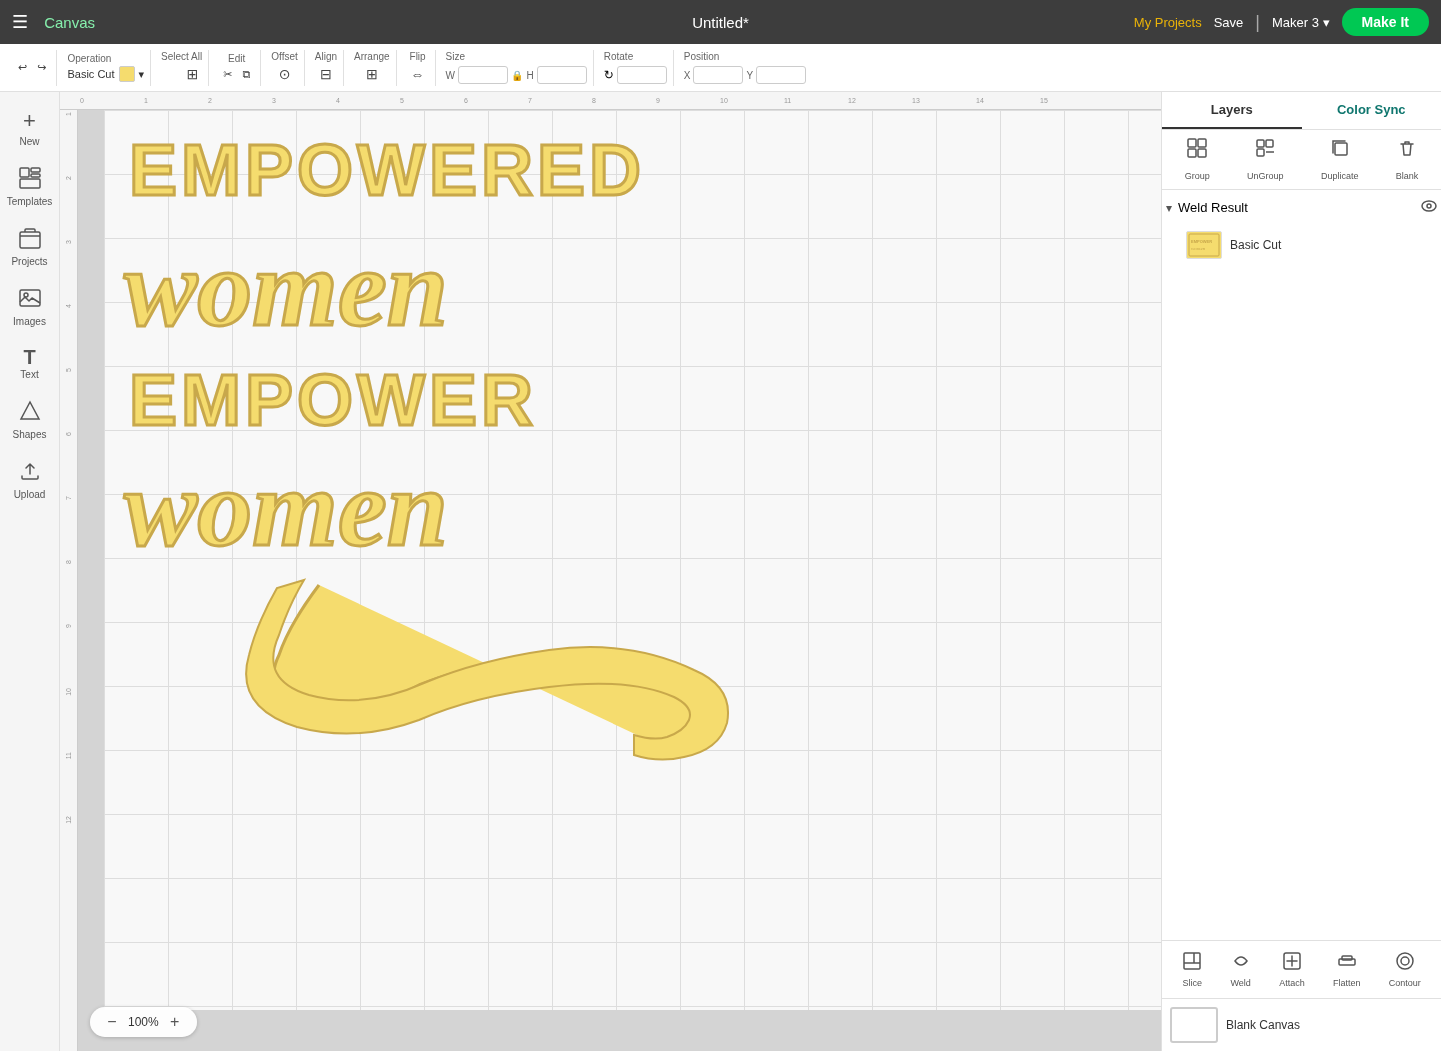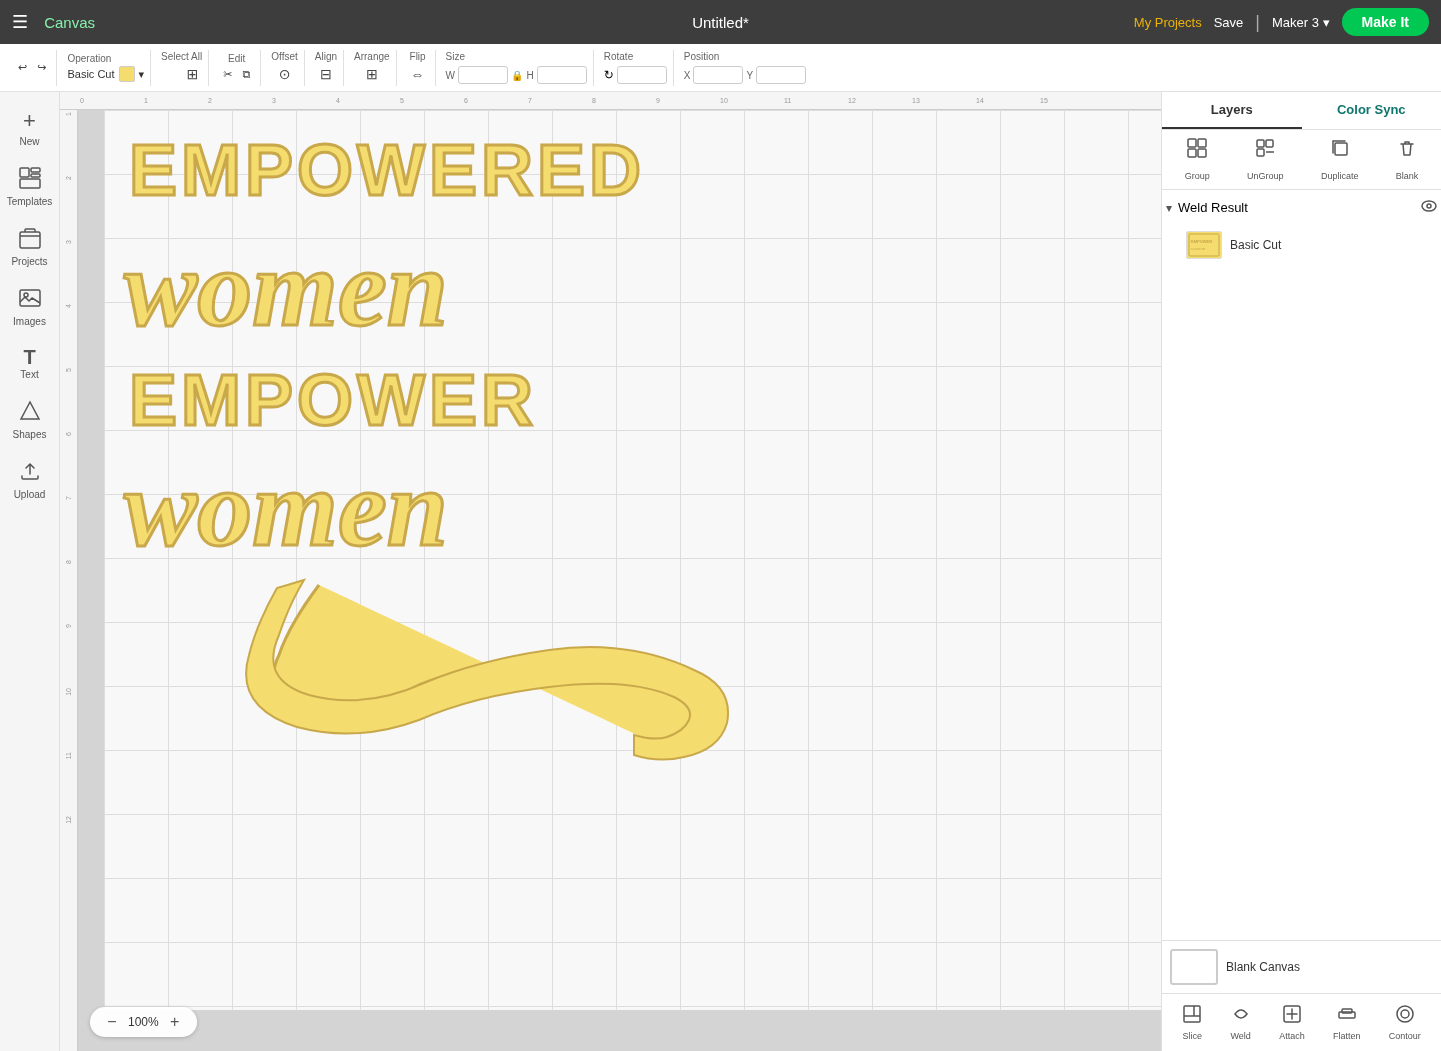--- a/index.html
+++ b/index.html
@@ -424,68 +424,68 @@
               <text x="3" y="10" font-family="Arial" font-size="4" fill="#c8a84b" font-weight="bold">EMPOWER</text>
               <text x="3" y="17" font-family="Georgia" font-style="italic" font-size="5" fill="#c8a84b">women</text>
             </svg>
         </div>
         <span class="layer-name">Basic Cut</span>
       </div>
     </div>
 
     <div style="flex:1;"></div>
 
+    <div id="bottom-tools">
+      <div class="bottom-tool">
+        <span class="icon">
+          <svg width="20" height="20" viewBox="0 0 20 20" fill="none">
+              <rect x="2" y="2" width="16" height="16" rx="1" stroke="#555" stroke-width="1.5" fill="none"></rect>
+              <line x1="2" y1="12" x2="18" y2="12" stroke="#555" stroke-width="1.5"></line>
+              <line x1="12" y1="2" x2="12" y2="12" stroke="#555" stroke-width="1.5"></line>
+            </svg>
+        </span>
+        <span class="label">Slice</span>
+      </div>
+      <div class="bottom-tool">
+        <span class="icon">
+          <svg width="20" height="20" viewBox="0 0 20 20" fill="none">
+              <path d="M4 10 Q10 2 16 10 Q10 18 4 10Z" stroke="#555" stroke-width="1.5" fill="none"></path>
+            </svg>
+        </span>
+        <span class="label">Weld</span>
+      </div>
+      <div class="bottom-tool">
+        <span class="icon">
+          <svg width="20" height="20" viewBox="0 0 20 20" fill="none">
+              <path d="M5 10h10M10 5v10" stroke="#555" stroke-width="1.5" stroke-linecap="round"></path>
+              <rect x="2" y="2" width="16" height="16" rx="2" stroke="#555" stroke-width="1.5" fill="none"></rect>
+            </svg>
+        </span>
+        <span class="label">Attach</span>
+      </div>
+      <div class="bottom-tool">
+        <span class="icon">
+          <svg width="20" height="20" viewBox="0 0 20 20" fill="none">
+              <rect x="2" y="8" width="16" height="6" rx="1" stroke="#555" stroke-width="1.5" fill="none"></rect>
+              <rect x="5" y="5" width="10" height="4" rx="1" stroke="#555" stroke-width="1.5" fill="none"></rect>
+            </svg>
+        </span>
+        <span class="label">Flatten</span>
+      </div>
+      <div class="bottom-tool">
+        <span class="icon">
+          <svg width="20" height="20" viewBox="0 0 20 20" fill="none">
+              <circle cx="10" cy="10" r="8" stroke="#555" stroke-width="1.5" fill="none"></circle>
+              <circle cx="10" cy="10" r="4" stroke="#555" stroke-width="1.5" fill="none"></circle>
+            </svg>
+        </span>
+        <span class="label">Contour</span>
+      </div>
+    </div>
+
     <div id="panel-bottom">
       <div class="blank-canvas-row">
         <div class="blank-canvas-thumb"></div>
         <span class="blank-canvas-label">Blank Canvas</span>
       </div>
     </div>
-
-    <div id="bottom-tools">
-      <div class="bottom-tool">
-        <span class="icon">
-          <svg width="20" height="20" viewBox="0 0 20 20" fill="none">
-              <rect x="2" y="2" width="16" height="16" rx="1" stroke="#555" stroke-width="1.5" fill="none"></rect>
-              <line x1="2" y1="12" x2="18" y2="12" stroke="#555" stroke-width="1.5"></line>
-              <line x1="12" y1="2" x2="12" y2="12" stroke="#555" stroke-width="1.5"></line>
-            </svg>
-        </span>
-        <span class="label">Slice</span>
-      </div>
-      <div class="bottom-tool">
-        <span class="icon">
-          <svg width="20" height="20" viewBox="0 0 20 20" fill="none">
-              <path d="M4 10 Q10 2 16 10 Q10 18 4 10Z" stroke="#555" stroke-width="1.5" fill="none"></path>
-            </svg>
-        </span>
-        <span class="label">Weld</span>
-      </div>
-      <div class="bottom-tool">
-        <span class="icon">
-          <svg width="20" height="20" viewBox="0 0 20 20" fill="none">
-              <path d="M5 10h10M10 5v10" stroke="#555" stroke-width="1.5" stroke-linecap="round"></path>
-              <rect x="2" y="2" width="16" height="16" rx="2" stroke="#555" stroke-width="1.5" fill="none"></rect>
-            </svg>
-        </span>
-        <span class="label">Attach</span>
-      </div>
-      <div class="bottom-tool">
-        <span class="icon">
-          <svg width="20" height="20" viewBox="0 0 20 20" fill="none">
-              <rect x="2" y="8" width="16" height="6" rx="1" stroke="#555" stroke-width="1.5" fill="none"></rect>
-              <rect x="5" y="5" width="10" height="4" rx="1" stroke="#555" stroke-width="1.5" fill="none"></rect>
-            </svg>
-        </span>
-        <span class="label">Flatten</span>
-      </div>
-      <div class="bottom-tool">
-        <span class="icon">
-          <svg width="20" height="20" viewBox="0 0 20 20" fill="none">
-              <circle cx="10" cy="10" r="8" stroke="#555" stroke-width="1.5" fill="none"></circle>
-              <circle cx="10" cy="10" r="4" stroke="#555" stroke-width="1.5" fill="none"></circle>
-            </svg>
-        </span>
-        <span class="label">Contour</span>
-      </div>
-    </div>
   </div>
 </div>
 
 </body></html>

